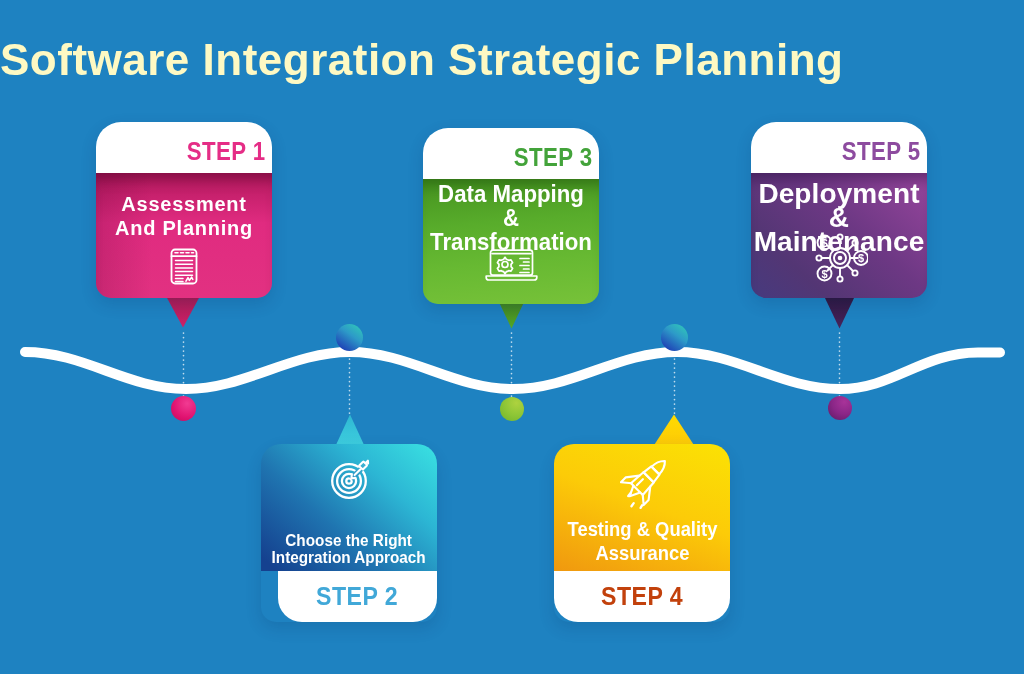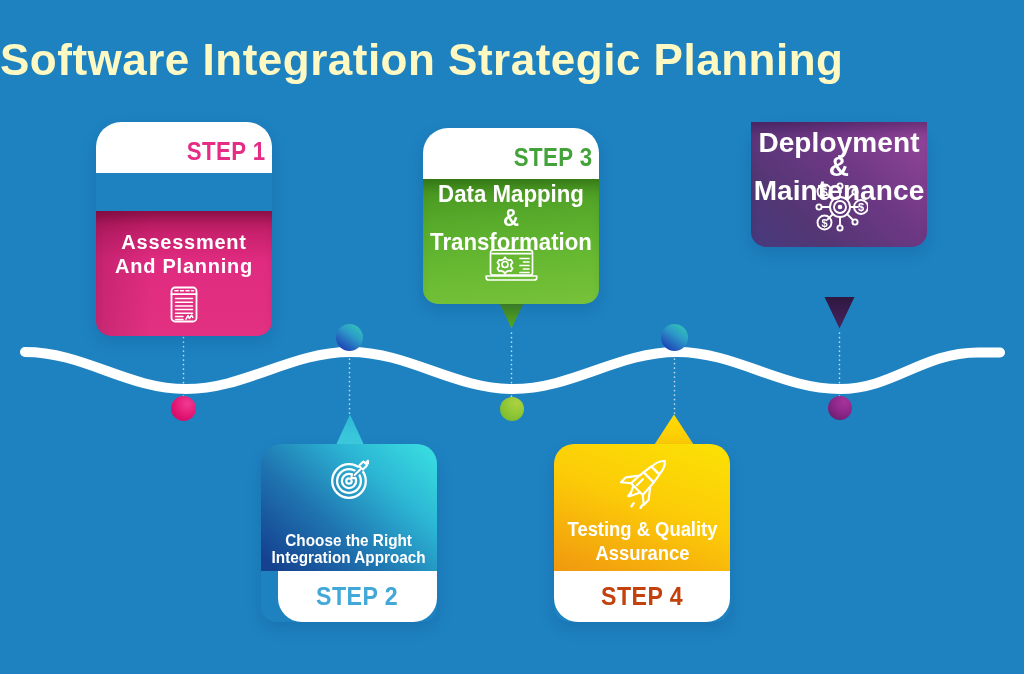--- a/index.html
+++ b/index.html
@@ -91,21 +91,21 @@
         <linearGradient id="pg4" x1="0" y1="0" x2="0" y2="1">
       <stop offset="0" stop-color="#ffdb00"></stop>
           <stop offset="1" stop-color="#fdc908"></stop>
         </linearGradient>
       </defs>
     <polygon points="21,0.5 41.5,32 0.5,32" fill="url(#pg4)"></polygon>
   </svg>
 
   <div class="card" style="left:96px;top:122px;">
     <div class="hdr" style="color:#e52d86;"><span class="sx">STEP 1</span></div>
-    <div class="bodyTop" style="background:linear-gradient(90deg,rgba(90,0,50,0.20),rgba(90,0,50,0) 32%),linear-gradient(180deg,#b4195e 0%,#e02b80 40%,#e23181 100%);box-shadow:inset 0 14px 14px -8px rgba(70,0,35,0.45);margin-top:38px;">
+    <div class="bodyTop" style="background:linear-gradient(90deg,rgba(90,0,50,0.20),rgba(90,0,50,0) 32%),linear-gradient(180deg,#b4195e 0%,#e02b80 40%,#e23181 100%);box-shadow:inset 0 14px 14px -8px rgba(70,0,35,0.45);">
       <div class="ctext" style="padding-top:19px;font-size:20px;line-height:24px;letter-spacing:0.75px;">Assessment<br>And Planning</div>
       <svg class="abs" style="left:74px;top:75px;" width="28" height="38" viewBox="0 0 28 38">
         <g fill="none" stroke="#ffffff" stroke-width="1.8" stroke-linecap="round" stroke-linejoin="round">
           <rect x="1.5" y="1.5" width="25" height="34" rx="3.5"></rect>
           <line x1="1.5" y1="8.2" x2="26.5" y2="8.2"></line>
           <g stroke-width="1.6">
               <line x1="5" y1="4.8" x2="8" y2="4.8"></line>
               <line x1="10.5" y1="4.8" x2="13.5" y2="4.8"></line>
               <line x1="16" y1="4.8" x2="19" y2="4.8"></line>
               <line x1="21.5" y1="4.8" x2="23.5" y2="4.8"></line>
@@ -140,20 +140,21 @@
           <line x1="38.5" y1="20" x2="44" y2="20"></line>
           <line x1="35" y1="23.5" x2="44" y2="23.5"></line>
           <circle cx="20" cy="15.5" r="3"></circle>
           <path d="M20,8.3 l1.3,2 a5.6,5.6 0 0 1 2.4,1 l2.3,-0.5 1.6,2.8 -1.6,1.8 a5.6,5.6 0 0 1 0,2.2 l1.6,1.8 -1.6,2.8 -2.3,-0.5 a5.6,5.6 0 0 1 -2.4,1 l-1.3,2 -1.3,-2 a5.6,5.6 0 0 1 -2.4,-1 l-2.3,0.5 -1.6,-2.8 1.6,-1.8 a5.6,5.6 0 0 1 0,-2.2 l-1.6,-1.8 1.6,-2.8 2.3,0.5 a5.6,5.6 0 0 1 2.4,-1 z"></path>
         </g>
       </svg>
     </div>
   </div>
 
   <div class="card" style="left:751px;top:122px;">
+    <div class="hdr" style="color:#8d4b9f;"><span class="sx">STEP 5</span></div>
     <div class="bodyTop" style="background:linear-gradient(222deg,#98469d 0%,#6d3884 42%,#533674 75%,#463a7e 100%);box-shadow:inset 0 14px 14px -8px rgba(25,5,50,0.42);">
       <div class="ctext" style="padding-top:9px;font-size:28px;line-height:24px;letter-spacing:0.1px;">Deployment &amp;<br>Maintenance</div>
       <svg class="abs" style="left:61px;top:57px;" width="56" height="56" viewBox="0 0 56 56">
         <g fill="none" stroke="#ffffff" stroke-width="1.9" stroke-linecap="round">
           <circle cx="28" cy="28" r="10"></circle>
           <circle cx="28" cy="28" r="6"></circle>
           <circle cx="28" cy="28" r="1.4" fill="#fff"></circle>
           <line x1="28" y1="18" x2="28" y2="10"></line>
           <line x1="28" y1="38" x2="28" y2="46"></line>
           <line x1="18" y1="28" x2="10" y2="28"></line>

